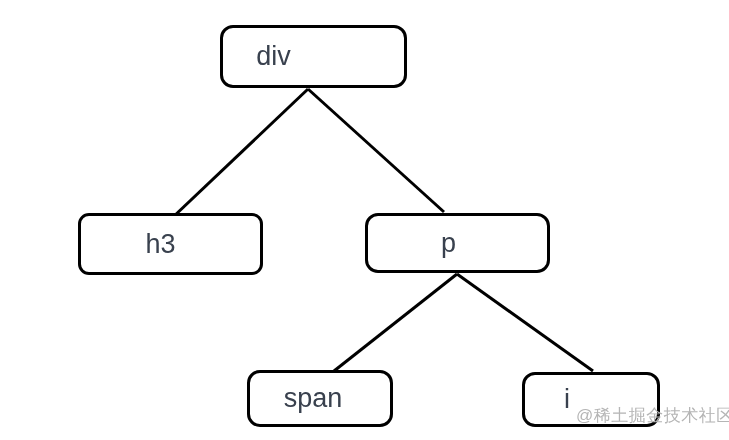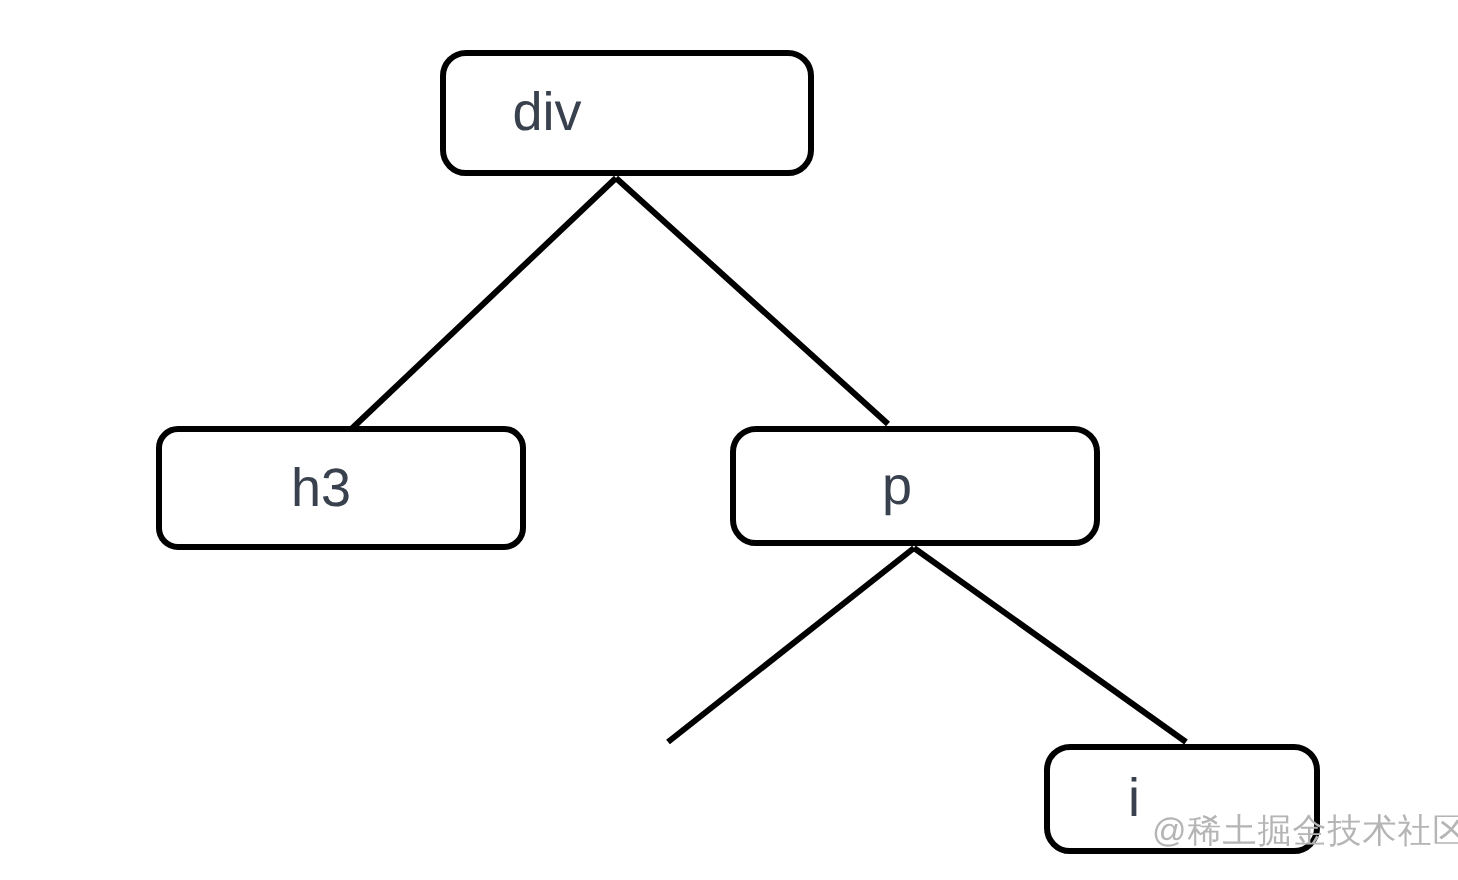--- a/index.html
+++ b/index.html
@@ -75,20 +75,23 @@
   </div>
 
   <div class="node node-h3">
     <span class="lbl">h3</span>
   </div>
 
   <div class="node node-p">
     <span class="lbl">p</span>
   </div>
 
+  <div class="node node-span">
+    <span class="lbl">span</span>
+  </div>
 
   <div class="node node-i">
     <span class="lbl">i</span>
   </div>
 
   <div class="watermark">@稀土掘金技术社区</div>
 
 </div>
 
 </body></html>

